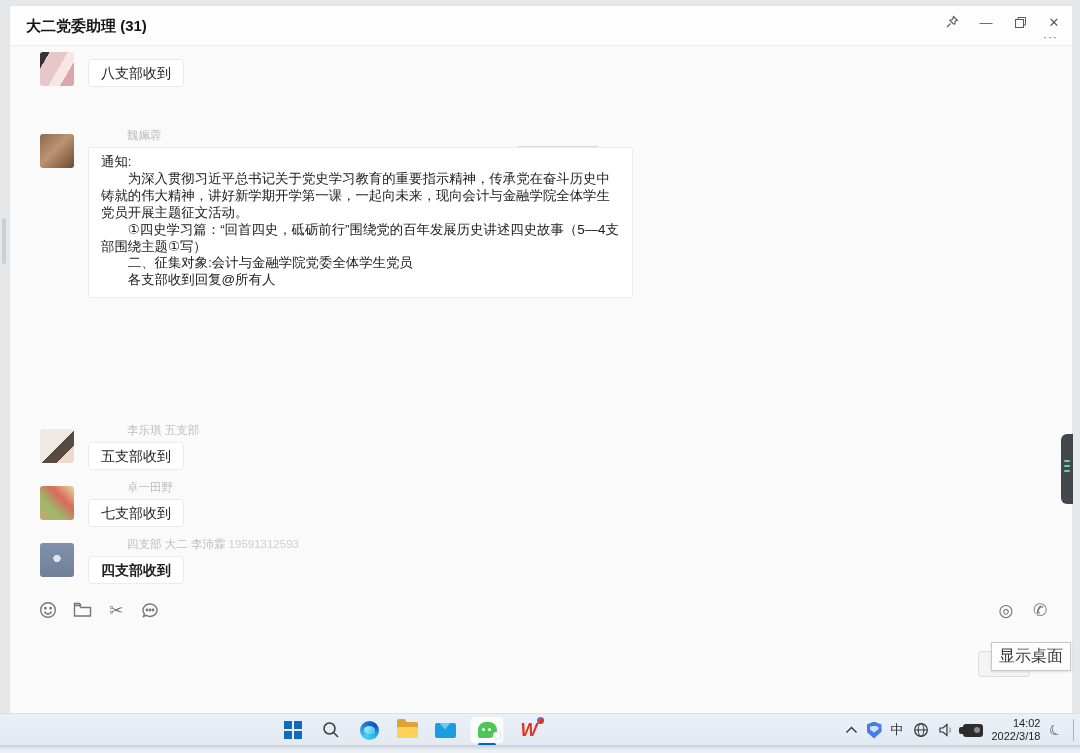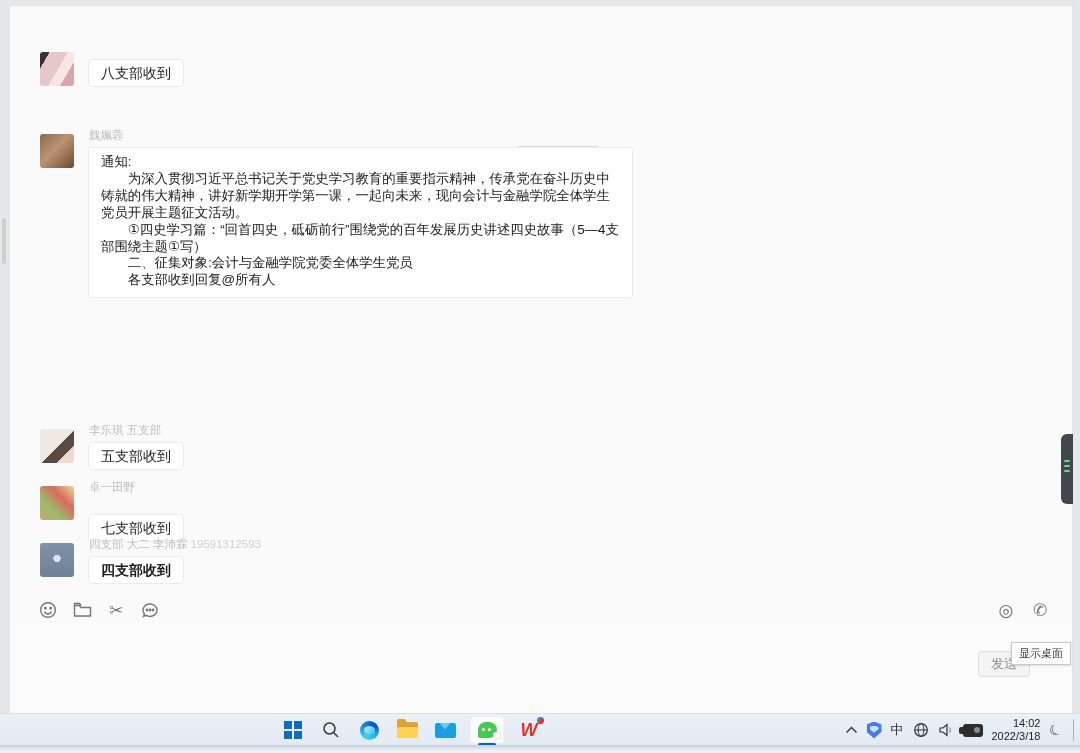--- a/index.html
+++ b/index.html
@@ -16,38 +16,38 @@
   .more-btn { position:absolute; right:14px; top:24px; color:#6b6b6b; font-size:12px; letter-spacing:1px; }
 
   
   .chatarea { position:absolute; left:0; top:41px; right:0; height:551px; background:#fafafa;padding-left:28px; }
   .avatar { position:absolute; width:34px; height:34px; border-radius:3px; }
   .av1 { background:linear-gradient(120deg,#3a3136 0 18%,#e8c7c9 18% 52%,#f6e6e4 52% 74%,#d9a6ad 74%); }
   .av2 { background:linear-gradient(135deg,#8a6a4f,#bb9472 45%,#6b4a33 100%); }
   .av3 { background:linear-gradient(135deg,#efe9e4 0 52%,#594a42 52% 74%,#efd9cf 74%); }
   .av4 { background:linear-gradient(45deg,#c9a86a,#9db86e 35%,#d96a5a 65%,#e8d9a0); }
   .av5 { background:radial-gradient(circle at 50% 45%,#dde4ec 0 14%,rgba(0,0,0,0) 15%),linear-gradient(180deg,#8092a9,#6f7f97); }
-  .sender { position:absolute; font-size:11.5px; color:#bdbdbd; white-space:nowrap; }
+  .sender { position:absolute; font-size:11.5px; color:#bdbdbd; white-space:nowrap;margin-left:38px; }
   .sender .extra { color:#cfcfcf; }
   .bubble { position:absolute; background:#ffffff; border:1px solid #ebebeb; border-radius:4px; padding:4px 12px; font-size:14px; color:#1c1c1c; line-height:18px; white-space:nowrap; }
   .notice { position:absolute; left:78px; top:141px; width:545px; background:#ffffff; border:1px solid #ececec; border-radius:2px; padding:6px 12px 8px 12px; font-size:13.4px; line-height:16.9px; color:#212121; white-space:normal; }
   .notice p { margin:0; }
   .notice p.indent { text-indent:2em; }
   .stamp { position:absolute; left:507px; top:99px; background:#d8d8d8; color:#f4f4f4; font-size:11.5px; padding:2px 8px; border-radius:3px; }
 
   
   .toolbar { position:absolute; left:0; top:592px; right:0; height:26px; }
   .tool-left { position:absolute; left:28px; top:2px; display:flex; gap:14px; align-items:center; }
   .tool-right { position:absolute; right:22px; top:2px; display:flex; gap:14px; align-items:center; }
   .tool-ic { width:20px; height:20px; display:flex; align-items:center; justify-content:center; color:#767676; font-size:17px; }
   .tool-ic svg { stroke:#767676; fill:none; stroke-width:1.4; }
 
   .inputarea { position:absolute; left:0; top:618px; right:0; height:89px; background:#fbfbfb; }
   .send-btn { position:absolute; right:42px; top:645px; background:#f4f4f4; border:1px solid #dcdcdc; border-radius:3px; color:#8d8d8d; font-size:13px; padding:3px 12px; }
-  .tooltip { position:absolute; right:1px; top:636px; background:#fdfdfd; border:1px solid #c8c8c8; font-size:11px; color:#3c3c3c; padding:3px 7px; z-index:5; box-shadow:0 1px 2px rgba(0,0,0,.12); }
+  .tooltip { position:absolute; right:1px; top:636px; background:#fdfdfd; border:1px solid #c8c8c8; font-size:16px; color:#3c3c3c; padding:3px 7px; z-index:5; box-shadow:0 1px 2px rgba(0,0,0,.12); }
 
   
   .dock-widget { position:absolute; right:-1px; top:428px; width:12px; height:70px; background:#41474d; border-radius:6px 0 0 6px; }
   .dock-widget i { display:block; width:6px; height:2px; background:#66d695; border-radius:1px; margin:3px auto 0; }
   .dock-widget i:first-child { margin-top:26px; }
 
   .left-scroll { position:absolute; left:2px; top:218px; width:4px; height:46px; background:#cfcfcf; border-radius:2px; }
 
   
   .taskbar { position:absolute; left:0; top:713px; width:1080px; height:32px; background:linear-gradient(180deg,#eaf0f7,#e3eaf2); border-top:1px solid #d8dfe8; }
@@ -83,20 +83,39 @@
   .moon { transform:rotate(-25deg); font-size:14px; color:#3c3c3c; }
   .tb-edge { width:1px; height:22px; background:#aab4c0; margin-left:2px; }
   .bottom-strip { position:absolute; left:0; top:745px; width:1080px; height:8px; background:linear-gradient(180deg,#c4d0de,#eef1f4 70%); }
 </style>
 </head>
 <body>
 
 <div class="screen">
   <div class="window">
 
+    <div class="titlebar">
+      <div class="title">大二党委助理 (31)</div>
+      <div class="win-controls">
+        <div class="wc-btn">
+          <svg width="14" height="14" viewBox="0 0 14 14">
+              <path d="M8.5 1.5 L12.5 5.5 L10.5 6 L10 6.5 L10 9 L8.5 9 L5 5.5 L5 5 L7.5 4.5 Z M5.5 8.5 L2 12" stroke="#5a5a5a" fill="none" stroke-width="1.1"></path>
+            </svg>
+        </div>
+        <div class="wc-btn">—</div>
+        <div class="wc-btn">
+          <svg width="13" height="13" viewBox="0 0 13 13">
+              <rect x="1.5" y="3.5" width="8" height="8" stroke="#5a5a5a" fill="none"></rect>
+              <path d="M4 3.5 V1.5 H11.5 V9 H9.5" stroke="#5a5a5a" fill="none"></path>
+            </svg>
+        </div>
+        <div class="wc-btn">✕</div>
+      </div>
+      <div class="more-btn">···</div>
+    </div>
 
     <div class="chatarea">
 
       <div class="avatar av1" style="left:30px; top:5px;"></div>
       <div class="bubble" style="left:78px; top:12px;">八支部收到</div>
 
       <div class="stamp">星期三 19:48</div>
 
       <div class="avatar av2" style="left:30px; top:87px;"></div>
       <div class="sender" style="left:79px; top:81px;">魏姵蓉</div>
@@ -107,21 +126,21 @@
         <p class="indent">二、征集对象:会计与金融学院党委全体学生党员</p>
         <p class="indent">各支部收到回复@所有人</p>
       </div>
 
       <div class="avatar av3" style="left:30px; top:382px;"></div>
       <div class="sender" style="left:79px; top:376px;">李乐琪 五支部</div>
       <div class="bubble" style="left:78px; top:395px;">五支部收到</div>
 
       <div class="avatar av4" style="left:30px; top:439px;"></div>
       <div class="sender" style="left:79px; top:433px;">卓一田野</div>
-      <div class="bubble" style="left:78px; top:452px;margin-top:15px;">七支部收到</div>
+      <div class="bubble" style="left:78px; top:452px;">七支部收到</div>
 
       <div class="avatar av5" style="left:30px; top:496px;"></div>
       <div class="sender" style="left:79px; top:490px;">
         <span>四支部 大二 李沛霖</span>
         <span class="extra">19591312593</span>
       </div>
       <div class="bubble" style="left:78px; top:509px;font-weight:bold;">四支部收到</div>
     </div>
 
     <div class="toolbar">

